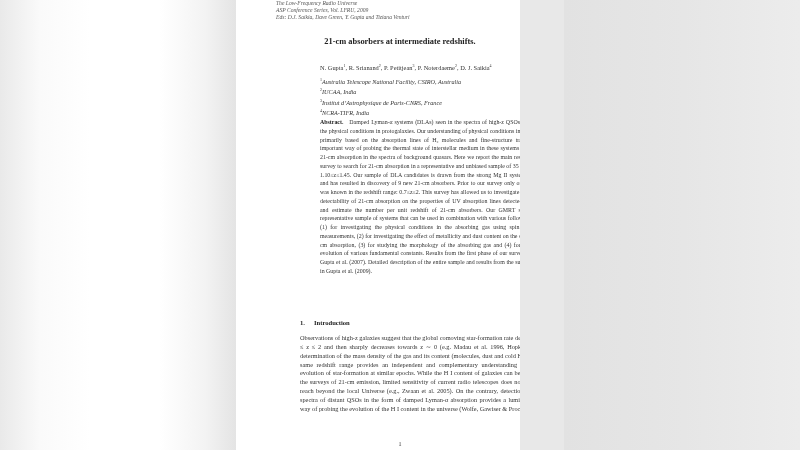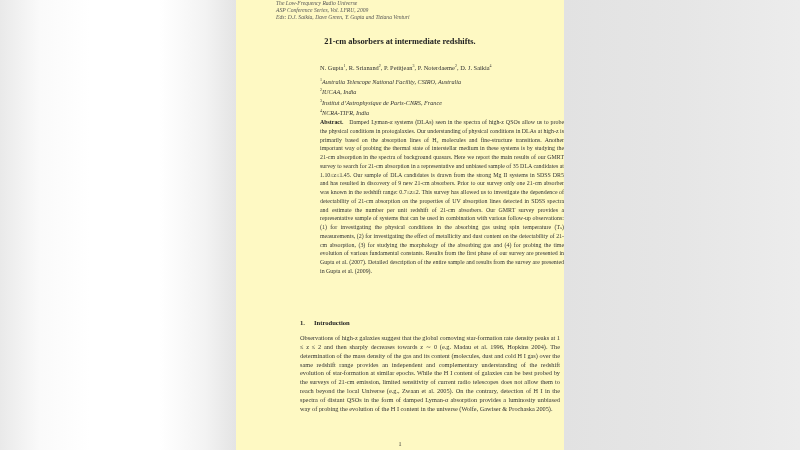--- a/index.html
+++ b/index.html
@@ -10,22 +10,22 @@
     }
     .left-bg {
       position: absolute; left: 0; top: 0; width: 236px; height: 450px;
       background: linear-gradient(to right, #e9e9e9 0px, #fafafa 40px, #ffffff 90px, #ffffff 160px, #f3f3f3 205px, #e4e4e4 236px);
     }
     .right-bg {
       position: absolute; left: 564px; top: 0; width: 236px; height: 450px;
       background: linear-gradient(to right, #e2e2e2 0px, #e6e6e6 120px, #ececec 236px);
     }
     .page {
-      position: absolute; left: 236px; top: 0; width: 328px; height: 450px;
-      background: #fef9c3; overflow: hidden;
+      position: absolute; left: 236px; top: 0; width: 284px; height: 450px;
+      background: #ffffff; overflow: hidden;
       font-family: "Liberation Serif", "DejaVu Serif", serif;
       color: #2a2a2a;
     }
     .stamp {
       position: absolute; left: 233px; top: 290px;
       transform-origin: 0 0; transform: rotate(-90deg);
       font-family: "Liberation Serif", serif; font-size: 15.5px; color: #8a8a8a;
       white-space: nowrap; letter-spacing: 0.1px;
     }
     .conf { position: absolute; left: 40px; top: 0px; font-size: 5.6px; font-style: italic; line-height: 7px; color: #555; }

